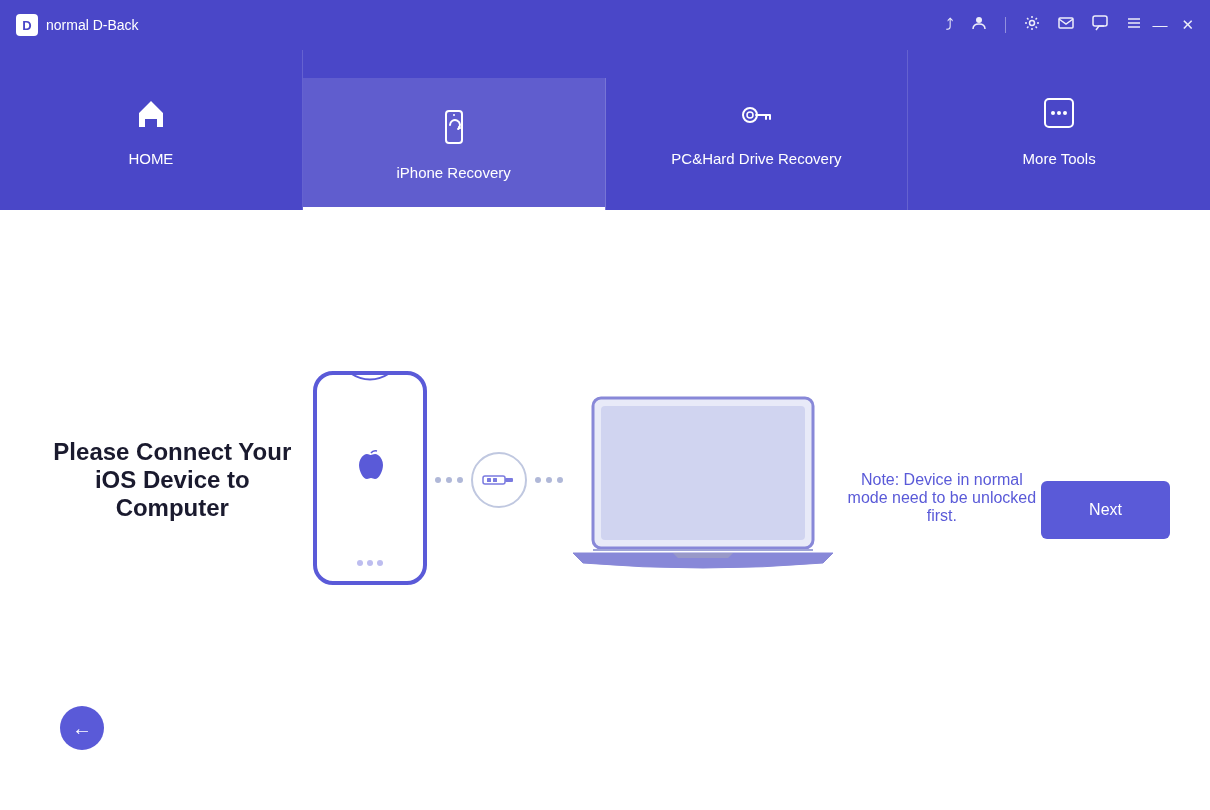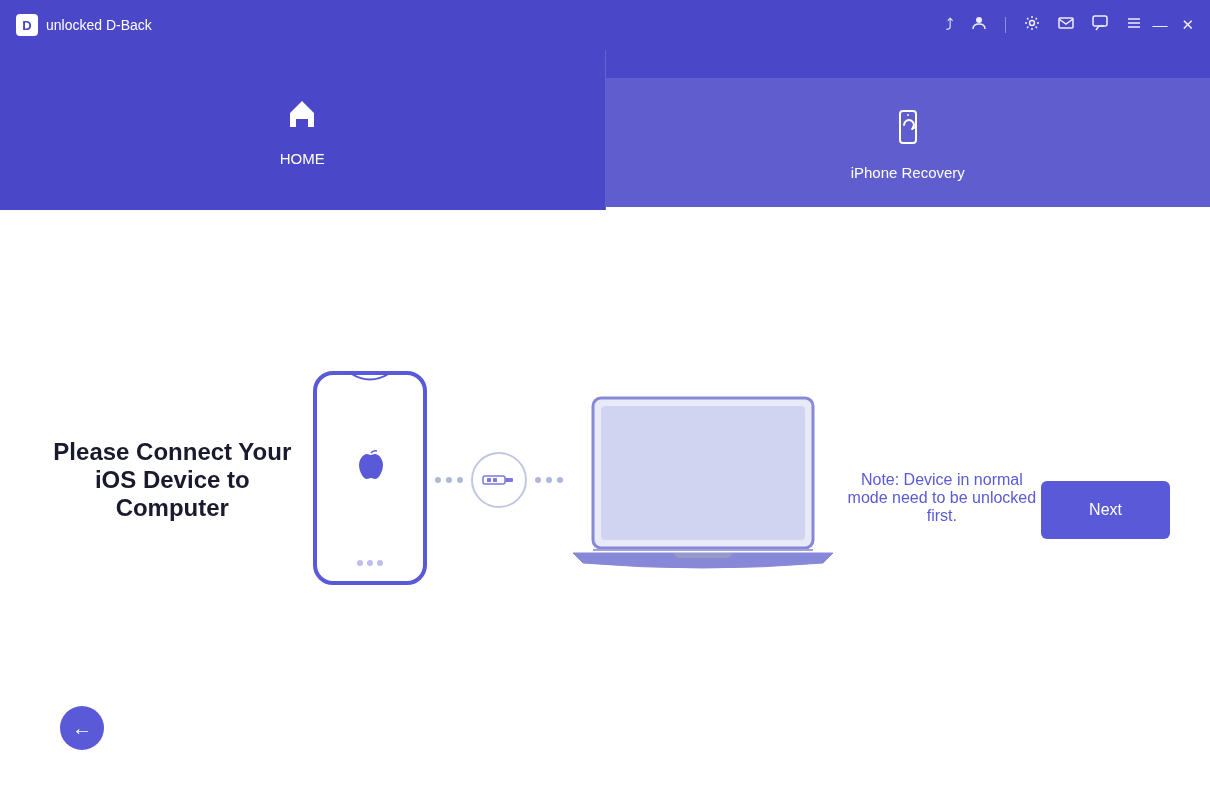--- a/index.html
+++ b/index.html
@@ -210,21 +210,21 @@
       display: flex;
       align-items: center;
       justify-content: center;
     }
   </style>
 </head>
 <body>
 
 <div class="title-bar">
   <div class="title-bar-logo">D</div>
-  <span class="title-bar-name">unlocked D-Back</span>
+  <span class="title-bar-name">normal D-Back</span>
   <div class="title-bar-icons">
     <span class="icon-btn" title="Share">⤴</span>
     <span class="icon-btn" title="Account">
       <svg width="16" height="16" viewBox="0 0 16 16" fill="white">
           <circle cx="8" cy="5" r="3" fill="white"></circle>
           <path d="M2 14c0-3.314 2.686-5 6-5s6 1.686 6 5" stroke="white" stroke-width="1.5" fill="none"></path>
         </svg>
     </span>
     <div class="separator"></div>
     <span class="icon-btn" title="Settings">
@@ -276,21 +276,43 @@
         <rect x="12" y="4" width="16" height="32" rx="3" stroke="white" stroke-width="2"></rect>
         <path d="M20 8C20 8 20 8 20 8" stroke="white" stroke-width="2" stroke-linecap="round"></path>
 
         <path d="M16 18 A5 5 0 1 1 24 22" stroke="white" stroke-width="2" fill="none" stroke-linecap="round"></path>
         <path d="M24 19L24 23L28 21Z" fill="white"></path>
       </svg>
     </div>
     <span class="nav-label">iPhone Recovery</span>
   </div>
 
-
+  <div class="nav-item">
+    <div class="nav-icon">
+      <svg width="44" height="40" viewBox="0 0 44 40" fill="none">
+
+        <circle cx="16" cy="22" r="7" stroke="white" stroke-width="2"></circle>
+        <circle cx="16" cy="22" r="3" stroke="white" stroke-width="1.5"></circle>
+        <path d="M22 22H36M32 22V26M36 22V26" stroke="white" stroke-width="2" stroke-linecap="round"></path>
+      </svg>
+    </div>
+    <span class="nav-label">PC&amp;Hard Drive Recovery</span>
+  </div>
+
+  <div class="nav-item">
+    <div class="nav-icon">
+      <svg width="40" height="40" viewBox="0 0 40 40" fill="none">
+        <rect x="6" y="6" width="28" height="28" rx="4" stroke="white" stroke-width="2"></rect>
+        <circle cx="14" cy="20" r="2" fill="white"></circle>
+        <circle cx="20" cy="20" r="2" fill="white"></circle>
+        <circle cx="26" cy="20" r="2" fill="white"></circle>
+      </svg>
+    </div>
+    <span class="nav-label">More Tools</span>
+  </div>
 </div>
 
 <div class="main-content">
   <h2 class="page-title">Please Connect Your iOS Device to Computer</h2>
 
   <div class="illustration">
 
     <div class="phone-container">
       <svg width="130" height="220" viewBox="0 0 130 220" fill="none">
 

